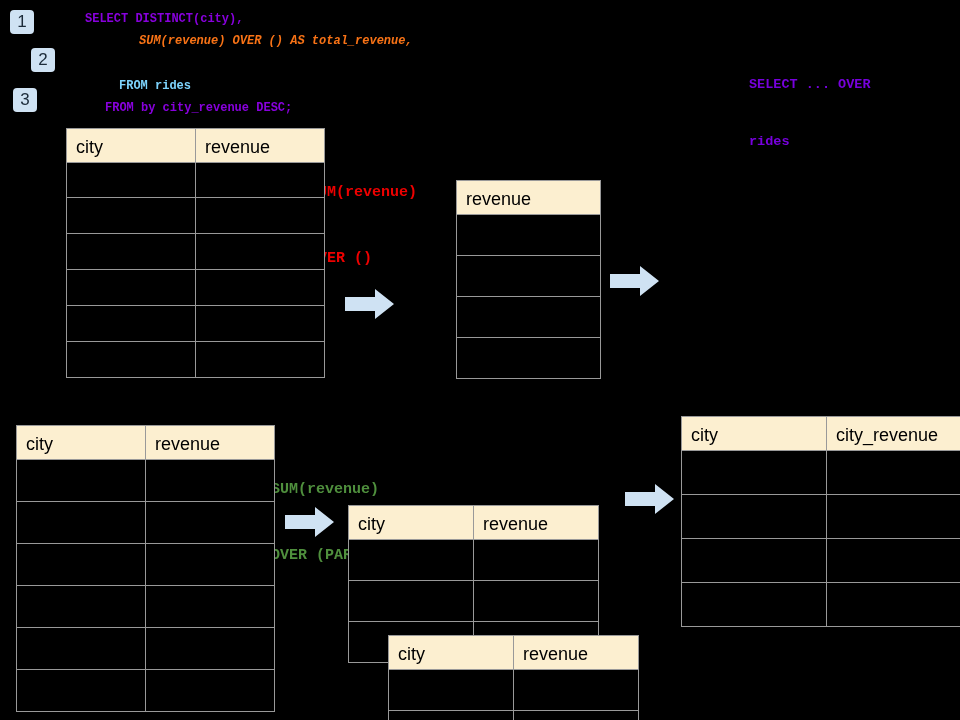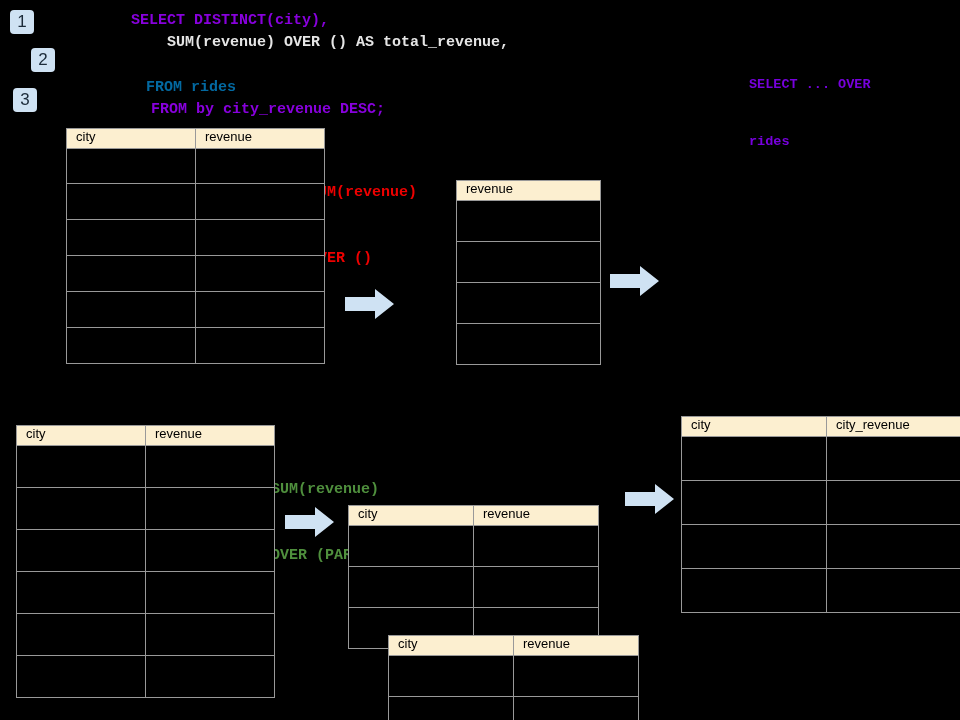--- a/index.html
+++ b/index.html
@@ -27,25 +27,24 @@
     line-height: 24px;
     text-align: center;
     width: 24px;
     height: 24px;
   }
 
   
   .sql {
     position: absolute;
     font-family: "Liberation Mono", monospace;
-    font-size: 15px;
+    font-size: 12px;
     font-weight: bold;
     white-space: pre;
     letter-spacing: 0px;
-    margin-left: 46px;
   }
 
   
   .annot {
     position: absolute;
     font-family: "Liberation Mono", monospace;
     font-size: 15px;
     font-weight: bold;
     white-space: pre;
     line-height: 22px;
@@ -64,22 +63,22 @@
   }
   .tbl td {
     border: 1px solid #999999;
     padding: 0;
     background: #000000;
   }
   .tbl td.hd {
     background: #fcefd0;
     color: #000000;
     font-family: "Liberation Sans", sans-serif;
-    font-size: 13px;
-    padding: 0 0 4px 9px;
+    font-size: 18px;
+    padding: 8px 0 4px 9px;
     vertical-align: middle;
     white-space: nowrap;
   }
 
   
   .arrow {
     position: absolute;
   }
 </style>
 </head>
@@ -91,22 +90,22 @@
     <span>1</span>
   </div>
   <div class="badge" style="left:31px; top:48px;">
     <span>2</span>
   </div>
   <div class="badge" style="left:13px; top:88px;">
     <span>3</span>
   </div>
 
   <div class="sql" style="left:85px; top:12px; color:#8800dd;">SELECT DISTINCT(city),</div>
-  <div class="sql" style="left:121px; top:34px; color:#e5e5e5;">SUM(revenue) OVER () AS total_revenue,</div>
-  <div class="sql" style="left:100px; top:79px; color:#0369a1;">FROM rides</div>
+  <div class="sql" style="left:139px; top:34px; color:#f97316;font-style:italic;">SUM(revenue) OVER () AS total_revenue,</div>
+  <div class="sql" style="left:119px; top:79px; color:#7dd3fc;">FROM rides</div>
   <div class="sql" style="left:105px; top:101px; color:#8800dd;">FROM by city_revenue DESC;</div>
 
   <div class="annot small" style="left:749px; top:37px; color:#7700dd;">
     <div>SELECT ... OVER</div>
     <div>rides</div>
   </div>
 
   <div class="annot" style="left:309px; top:138px; color:#ee0000;">
     <div>SUM(revenue)</div>
     <div>OVER ()</div>

